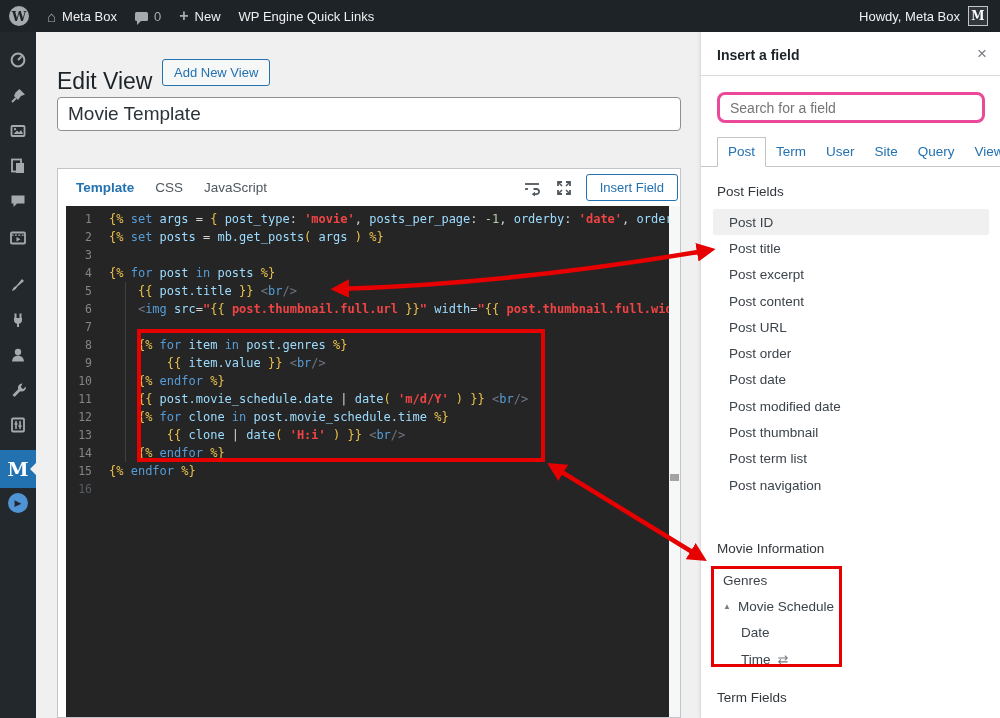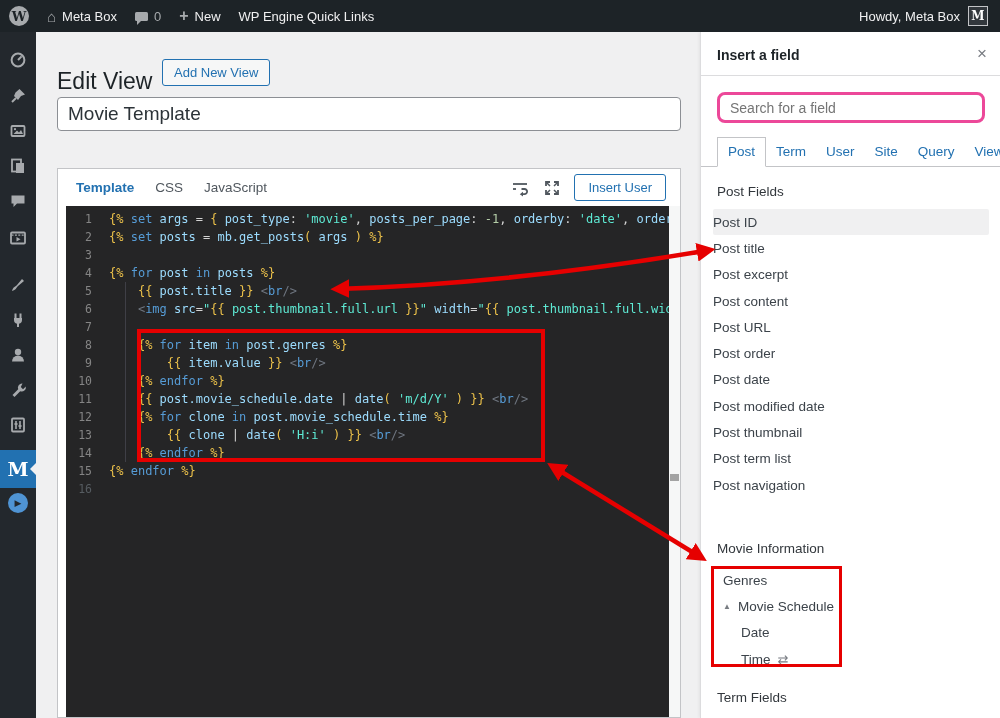--- a/index.html
+++ b/index.html
@@ -25,53 +25,53 @@
   .mi-active{position:absolute;left:0;width:36px;height:38px;background:#2271b1;color:#fff;display:flex;align-items:center;justify-content:center;font-family:"DejaVu Serif",serif;font-weight:bold;font-size:19px;cursor:pointer;}
   .notch{position:absolute;right:0;top:50%;margin-top:-6px;width:0;height:0;border:6px solid transparent;border-right-color:#f0f0f1;}
   .play-circle{width:20px;height:20px;border-radius:50%;background:#4f94d4;display:flex;align-items:center;justify-content:center;color:#23282d;font-size:9px;}
 
   
   .page-heading{position:absolute;left:57px;top:53px;font-size:23px;font-weight:400;color:#1d2327;z-index:5;}
   .add-new-btn{position:absolute;left:162px;top:59px;padding:5px 11px;font-size:13px;color:#2271b1;background:#f6f7f7;border:1px solid #2271b1;border-radius:3px;cursor:pointer;z-index:5;}
   .view-title{position:absolute;left:57px;top:97px;width:624px;height:34px;box-sizing:border-box;border:1px solid #8c8f94;border-radius:4px;padding:0 10px;font-size:19px;color:#2c3338;background:#fff;font-family:"Liberation Sans",sans-serif;z-index:5;}
 
   .editor-card{position:absolute;left:57px;top:168px;width:624px;height:550px;box-sizing:border-box;background:#fff;border:1px solid #c3c4c7;z-index:5;}
-  .ed-tabs{position:relative;height:37px;display:flex;align-items:center;padding:0 14px 0 18px;gap:21px;}
+  .ed-tabs{position:relative;height:37px;display:flex;align-items:center;padding:0 2px 0 18px;gap:21px;}
   .ed-tab{font-size:13.5px;color:#50575e;cursor:pointer;}
   .ed-tab.active{color:#2271b1;font-weight:bold;}
   .ed-right{margin-left:auto;display:flex;align-items:center;gap:13px;}
   .icon-btn{cursor:pointer;display:flex;align-items:center;}
   .insert-btn{font-size:13px;color:#2271b1;background:#fff;border:1px solid #2271b1;border-radius:3px;padding:5px 13px;cursor:pointer;}
 
   .editor{position:absolute;left:8px;right:0;top:37px;bottom:0;background:#252526;overflow:hidden;font-family:"DejaVu Sans Mono",monospace;font-size:12px;line-height:18px;cursor:text;}
   .code-lines{padding-top:4px;}
   .cl{display:flex;height:18px;}
   .cl .g{flex:none;width:26px;text-align:right;color:#858585;font-size:11.5px;}
   .cl:last-child .g{color:#565c61;}
   .cl .c{margin-left:17px;white-space:pre;color:#d4d4d4;}
-  .tk-d{color:#edc24a;} .tk-k{color:#569cd6;} .tk-v{color:#9cdcfe;} .tk-s{color:#5eead4;}
+  .tk-d{color:#edc24a;} .tk-k{color:#569cd6;} .tk-v{color:#9cdcfe;} .tk-s{color:#ef4444;font-weight:bold;}
   .tk-n{color:#b5cea8;} .tk-o{color:#d4d4d4;} .tk-b{color:#6f7680;} .tk-t{color:#569cd6;margin-top:28px;}
   .indent-guide{position:absolute;left:59px;top:76px;width:1px;height:180px;background:#3f3f46;}
   .scroll-track{position:absolute;right:0;top:0;bottom:0;width:11px;background:#f6f7f7;}
   .scroll-thumb{position:absolute;right:1px;top:268px;width:9px;height:7px;background:#a3a3a3;}
 
   
   #panel{position:absolute;left:700px;top:32px;width:300px;height:686px;background:#fff;border-left:1px solid #dcdcde;box-shadow:-1px 0 3px rgba(0,0,0,.06);z-index:8;color:#3c434a;font-size:13.5px;}
   .p-head{position:absolute;left:16px;top:15px;font-size:14px;font-weight:bold;color:#1d2327;}
   .p-close{position:absolute;right:14px;top:12px;font-size:17px;color:#787c82;cursor:pointer;}
   .p-div{position:absolute;left:0;right:0;top:43px;height:1px;background:#dcdcde;}
   .p-search{position:absolute;left:16px;top:60px;width:268px;height:31px;box-sizing:border-box;border:3px solid #ec4899;border-radius:8px;padding:0 10px;font-size:14px;color:#50575e;font-family:"Liberation Sans",sans-serif;}
   .p-tabs{position:absolute;left:0;right:0;top:104px;height:30px;border-bottom:1px solid #c3c4c7;display:flex;align-items:flex-end;padding-left:16px;box-sizing:content-box;}
   .p-tab{color:#2271b1;font-size:13.5px;padding:6px 10px 7px;cursor:pointer;}
   .p-tab.active{background:#fff;border:1px solid #c3c4c7;border-bottom:1px solid #fff;margin-bottom:-1px;}
   .s-head{position:absolute;left:16px;font-size:13.5px;font-weight:normal;color:#32373c;}
   .sh-post{top:152px;} .sh-movie{top:509px;} .sh-term{top:658px;}
   .f-list{position:absolute;left:12px;right:12px;}
   .fl-post{top:177px;} .fl-movie{top:535px;width:150px;}
-  .f-item{height:26.3px;display:flex;align-items:center;padding-left:0;border-radius:2px;cursor:pointer;}
+  .f-item{height:26.3px;display:flex;align-items:center;padding-left:16px;border-radius:2px;cursor:pointer;}
   .f-item.hl{background:#f0f0f1;}
   .m-item{height:26.3px;display:flex;align-items:center;cursor:pointer;text-align:right;}
   .m-item.indent0{padding-left:10px;}
   .m-item.indent1{padding-left:28px;}
   .tri{font-size:8px;color:#787c82;margin-right:7px;}
   .clone{font-size:13px;color:#787c82;margin-left:7px;}
 
   
   .anno{pointer-events:none;}
   #rect-code{position:absolute;left:137px;top:329px;width:408px;height:133px;border:4px solid var(--red,#e60000);box-sizing:border-box;z-index:40;}
@@ -225,21 +225,21 @@
               <path d="M10.5 10 H13.5 A2.6 2.6 0 1 1 13.5 15.2 H10.5" fill="none" stroke="#50575e" stroke-width="1.8"></path>
               <path d="M12 12.8 L8.8 15.2 L12 17.6 Z" fill="#50575e"></path>
             </svg>
           </span>
         <span class="icon-btn">
             <svg width="18" height="18" viewBox="0 0 18 18">
               <path d="M3 7 V3 H7 M11 3 H15 V7 M15 11 V15 H11 M7 15 H3 V11" fill="none" stroke="#50575e" stroke-width="1.8"></path>
               <path d="M3.5 3.5 L7 7 M14.5 3.5 L11 7 M14.5 14.5 L11 11 M3.5 14.5 L7 11" stroke="#50575e" stroke-width="1.5"></path>
             </svg>
           </span>
-        <button class="insert-btn">Insert User</button>
+        <button class="insert-btn">Insert Field</button>
       </span>
     </div>
     <div class="editor">
       <div class="code-lines">
           <div class="cl">
             <span class="g">1</span>
             <span class="c"><span class="tk-d">{% </span><span class="tk-k">set </span><span class="tk-v">args</span><span class="tk-o"> = </span><span class="tk-d">{ </span><span class="tk-v">post_type</span><span class="tk-o">: </span><span class="tk-s">'movie'</span><span class="tk-o">, </span><span class="tk-v">posts_per_page</span><span class="tk-o">: </span><span class="tk-n">-1</span><span class="tk-o">, </span><span class="tk-v">orderby</span><span class="tk-o">: </span><span class="tk-s">'date'</span><span class="tk-o">, </span><span class="tk-v">order</span></span>
           </div>
           <div class="cl">
             <span class="g">2</span>

